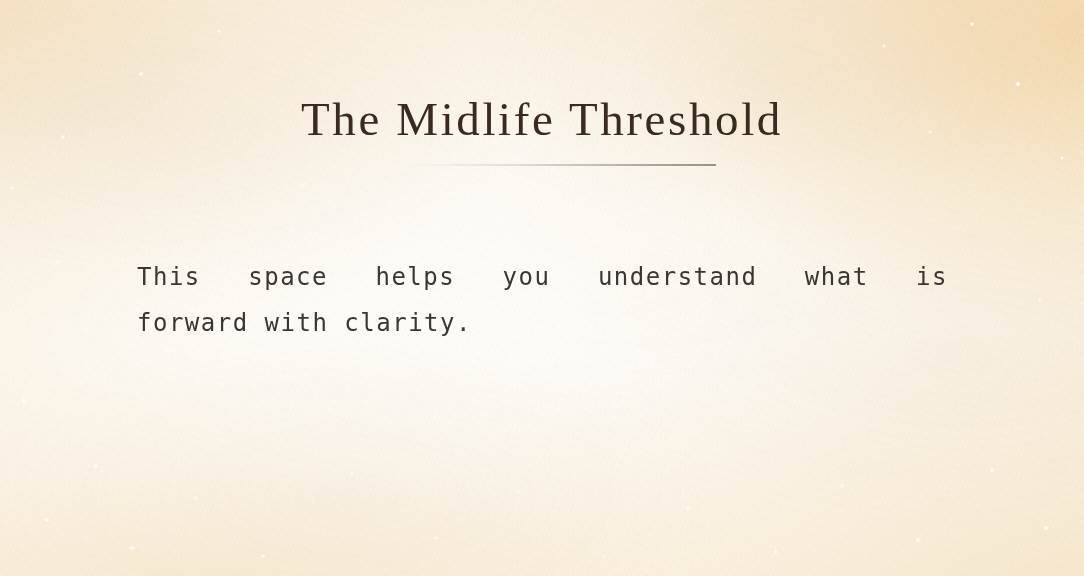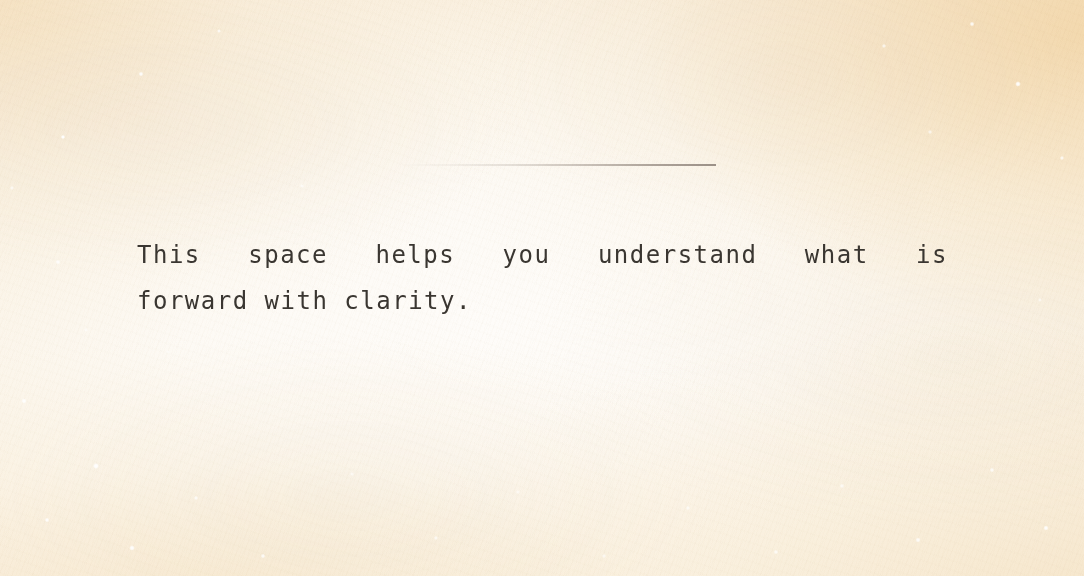--- a/index.html
+++ b/index.html
@@ -187,21 +187,21 @@
       rgba(156, 145, 136, 0) 0%,
       rgba(156, 145, 136, 0.10) 18%,
       rgba(156, 145, 136, 0.28) 38%,
       rgba(156, 145, 136, 0.55) 60%,
       rgba(156, 145, 136, 0.82) 80%,
       rgba(150, 139, 130, 0.95) 100%);
   }
 
   .body-block {
     position: absolute;
-    top: 232px;
+    top: 254px;
     left: 137px;
     width: 811px;
   }
 
   .body-line {
     font-family: "DejaVu Sans Mono", "Liberation Mono", monospace;
     font-size: 24px;
     font-weight: 400;
     line-height: 46px;
     letter-spacing: 1.5px;
@@ -224,20 +224,21 @@
   <div class="bg-base"></div>
   <div class="bg-warm-right"></div>
   <div class="bg-warm-left"></div>
   <div class="bg-warm-bottom"></div>
   <div class="bg-texture"></div>
   <div class="bg-mottle"></div>
   <div class="bg-sparkle"></div>
 
   <div class="content">
 
+    <h1 class="title">The Midlife Threshold</h1>
 
     <div class="title-divider"></div>
 
     <div class="body-block">
       <div class="body-line">This space helps you understand what is</div>
       <div class="body-line last">forward with clarity.</div>
     </div>
 
   </div>
 </div>

